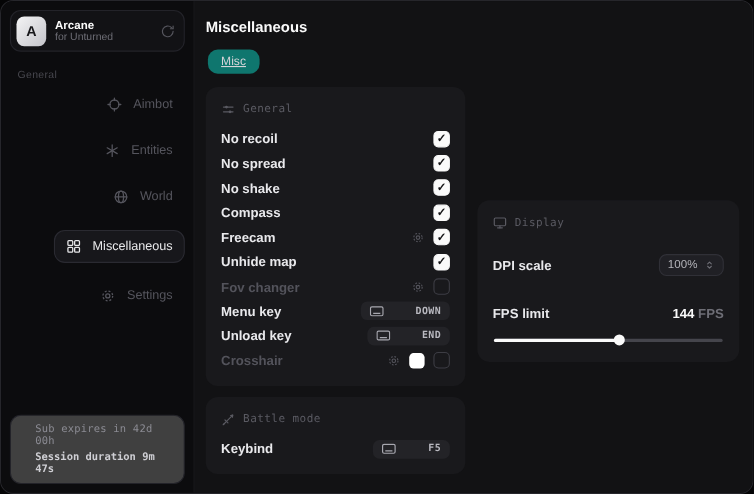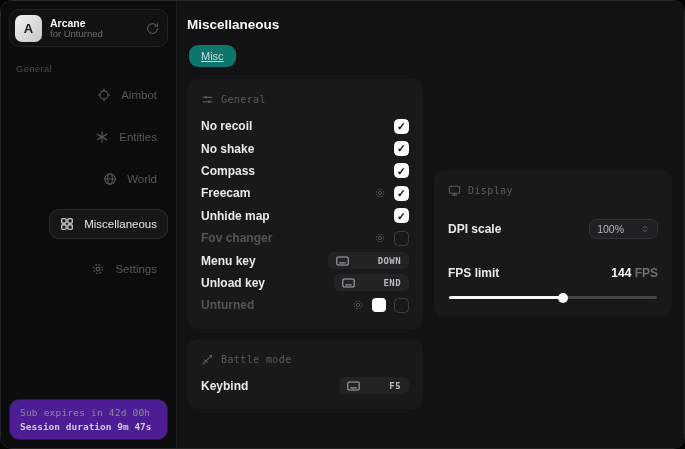--- a/index.html
+++ b/index.html
@@ -50,22 +50,22 @@
     color:#55555d; font-size:11.5px; font-weight:500;
     border:1px solid transparent; cursor:pointer;
   }
   .nav-item .icn { display:flex; }
   .nav-item.selected {
     background:#17171b; border-color:#2a2a31; color:#e8e8ea;
     height:30px; margin:2px 0;
   }
   .sidebar-footer {
     margin-top:auto;
-    background:#4c1d95; border:1px solid #232329; border-radius:10px;
-    padding:7px 10px;
+    background:#404040; border:1px solid #232329; border-radius:10px;
+    padding:7px 22px;
     font-family:"DejaVu Sans Mono", monospace;
   }
   .footer-line1 { font-size:9.5px; color:#8b8b93; letter-spacing:.2px; }
   .footer-line2 { font-size:9.5px; color:#cfcfd4; font-weight:700; margin-top:3px; }
   
   .main {
     flex:1; background:#121214;
     padding:16px 15px 0 10px;
     display:flex; flex-direction:column;
   }
@@ -120,21 +120,21 @@
     padding:3.5px 8px; cursor:pointer;
     color:#a8a8b0;
   }
   .keybadge .keytext {
     font-family:"DejaVu Sans Mono", monospace;
     font-size:9px; font-weight:700; letter-spacing:.4px; color:#b9b9c0;padding-left:24px;
   }
   
   .drow { display:flex; align-items:center; justify-content:space-between; height:24px; margin-top:20px; }
   .select-box {
-    display:flex; align-items:center; gap:16px;
+    display:flex; align-items:center; gap:6px;
     background:#202025; border:1px solid #303037; border-radius:7px;
     padding:3px 7px; cursor:pointer; color:#6e6e76;
   }
   .select-value { font-size:10.5px; color:#b4b4ba; }
   .fps-value { font-size:12px; font-weight:700; color:#fafafa; }
   .fps-unit  { color:#6e6e76; font-weight:700; }
   .slider { position:relative; height:12px; margin:6px 1px 2px 1px; cursor:pointer; }
   .slider-track {
     position:absolute; top:5px; left:0; right:0; height:3px;
     background:#45454c; border-radius:2px;
@@ -258,20 +258,26 @@
             <span>General</span>
           </div>
 
           <div class="row">
             <span class="row-label">No recoil</span>
             <span class="controls">
                 <span class="checkbox checked"></span>
               </span>
           </div>
           <div class="row">
+            <span class="row-label">No spread</span>
+            <span class="controls">
+                <span class="checkbox checked"></span>
+              </span>
+          </div>
+          <div class="row">
             <span class="row-label">No shake</span>
             <span class="controls">
                 <span class="checkbox checked"></span>
               </span>
           </div>
           <div class="row">
             <span class="row-label">Compass</span>
             <span class="controls">
                 <span class="checkbox checked"></span>
               </span>
@@ -328,21 +334,21 @@
                   <svg width="13" height="10" viewBox="0 0 24 18" fill="none" stroke="currentColor" stroke-width="2">
                       <rect x="1.5" y="1.5" width="21" height="15" rx="2.5"></rect>
                       <line x1="6" y1="12.5" x2="18" y2="12.5"></line>
                     </svg>
                 </span>
                 <span class="keytext">END</span>
               </span>
             </span>
           </div>
           <div class="row disabled">
-            <span class="row-label">Unturned</span>
+            <span class="row-label">Crosshair</span>
             <span class="controls">
               <span class="gear">
                 <svg width="12" height="12" viewBox="0 0 24 24" fill="none" stroke="currentColor" stroke-width="2">
                     <circle cx="12" cy="12" r="3.2"></circle>
                     <circle cx="12" cy="12" r="7.6" stroke-dasharray="3.1 2.9"></circle>
                   </svg>
               </span>
               <span class="swatch"></span>
               <span class="checkbox"></span>
             </span>

